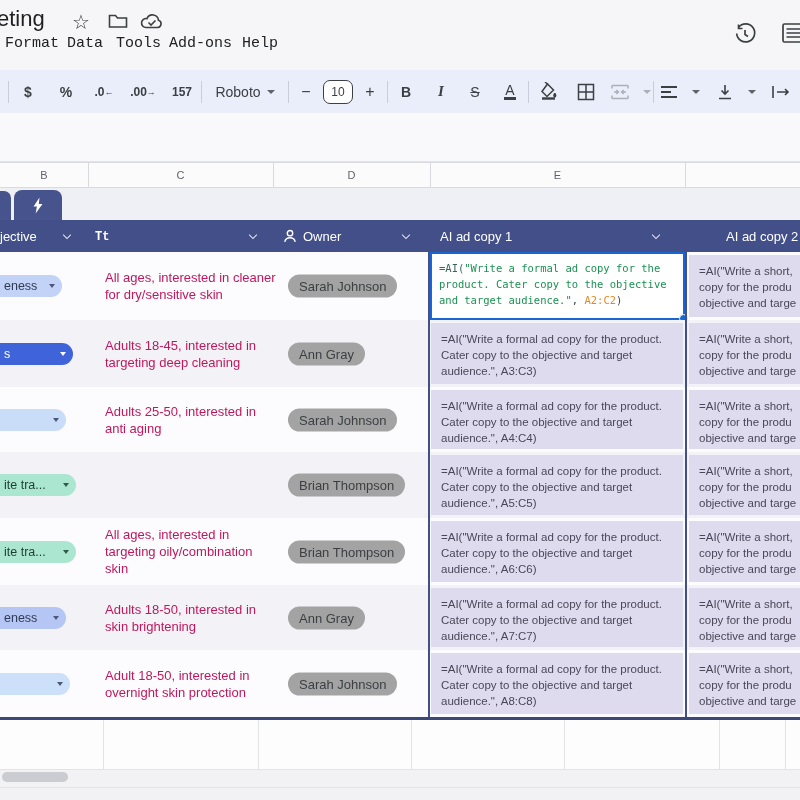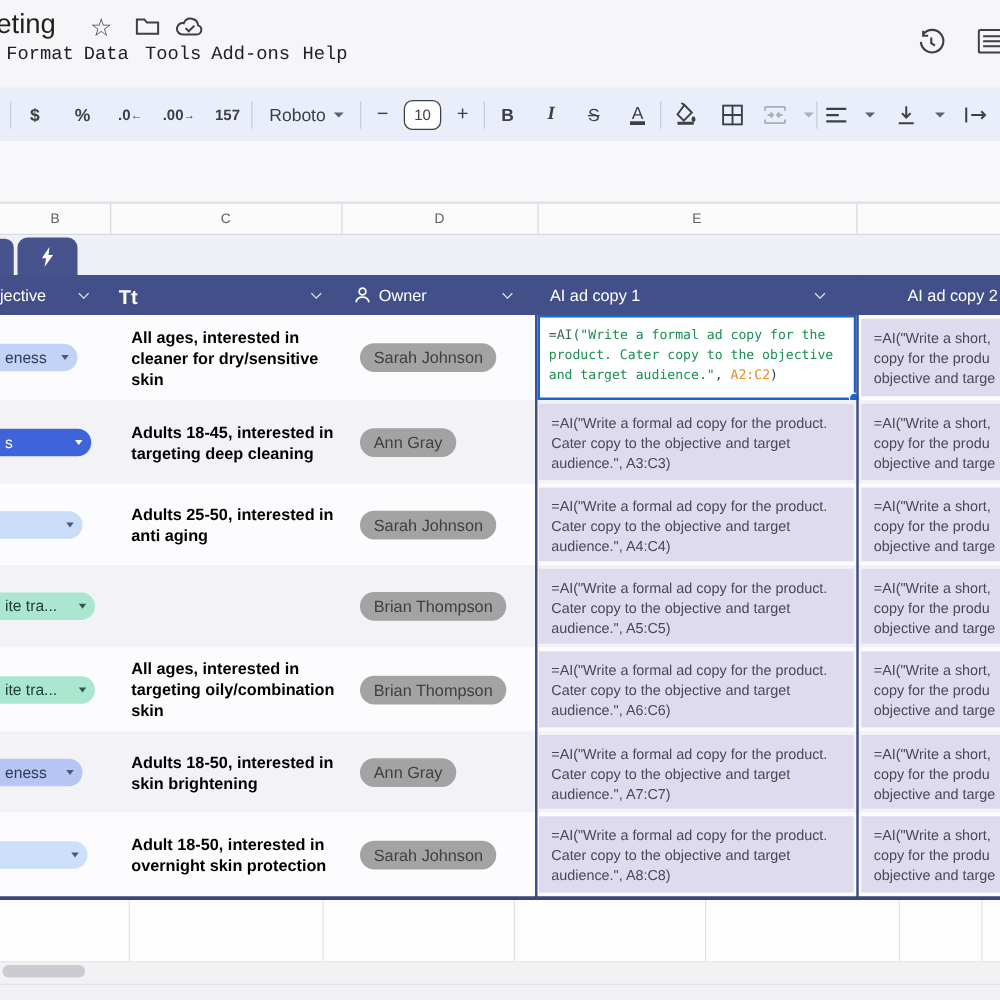--- a/index.html
+++ b/index.html
@@ -44,33 +44,33 @@
   .tab-stub { position:absolute; left:0; top:3px; width:11px; height:29px; background:#46538c; border-radius:0 7px 0 0; }
   .tab-main { position:absolute; left:14px; top:2px; width:48px; height:30px; background:#46538c;
               border-radius:8px 8px 0 0; display:flex; align-items:center; justify-content:center; cursor:pointer; }
 
   
   .thead { position:absolute; left:0; top:220px; width:800px; height:32px; background:#424f88; color:#fff; }
   .thead .hlabel { position:absolute; top:0; height:32px; display:flex; align-items:center;
                    font-size:13px; font-weight:500; cursor:pointer; white-space:nowrap; }
   .chev { display:inline-block; width:6px; height:6px; border-right:1.5px solid rgba(255,255,255,.85);
           border-bottom:1.5px solid rgba(255,255,255,.85); transform:rotate(45deg); position:absolute; top:12px; }
-  .tt-icon { position:absolute; top:10px; font-size:16px; font-weight:600; color:#fff; }
+  .tt-icon { position:absolute; top:10px; font-size:12px; font-weight:600; color:#fff;font-family:Liberation Mono, monospace; }
 
   .tbody { position:absolute; left:0; top:252px; width:800px; background:#fff; }
   .trow { position:relative; width:800px; }
   .trow.even { background:#fcfcfe; }
   .trow.odd  { background:#f3f3f7; }
   .obj-pill { position:absolute; left:0; top:50%; transform:translateY(-50%); height:22px;
               border-radius:0 12px 12px 0; font-size:12.5px; display:flex; align-items:center;
               padding:0 18px 0 4px; cursor:pointer; white-space:nowrap;text-align:right; }
   .pill-caret { position:absolute; right:7px; top:9px; width:0; height:0;
                 border-left:3.5px solid transparent; border-right:3.5px solid transparent; border-top:4px solid; }
   .aud { position:absolute; left:105px; top:0; bottom:0; width:172px; display:flex; align-items:center;
-         font-size:13px; color:#000000; line-height:17px;font-weight:bold; }
+         font-size:13px; color:#be185d; line-height:17px; }
   .owner-pill { position:absolute; left:288px; top:50%; transform:translateY(-50%); background:#a3a3a3;
                 border-radius:12px; padding:4px 11px; font-size:13px; color:#3c4043; white-space:nowrap; cursor:pointer; }
   .lav { position:absolute; background:#dfdbef; color:#4a4758; font-size:11.5px; line-height:16px;
          padding:8px 10px; cursor:pointer; }
   .lav.c1 { left:431px; width:252px; top:3px; bottom:3px; }
   .lav.c2 { left:689px; width:150px; top:3px; bottom:3px; white-space:nowrap; }
   .selcell { position:absolute; left:430px; width:255px; top:0; bottom:0; background:#fff;
              border:2px solid #1766d4; padding:6px 7px; font-family:"DejaVu Sans Mono", monospace;
              font-size:10.5px; line-height:16px; cursor:pointer; }
   .fill-handle { position:absolute; right:-5px; bottom:-5px; width:9px; height:9px; border-radius:50%;

